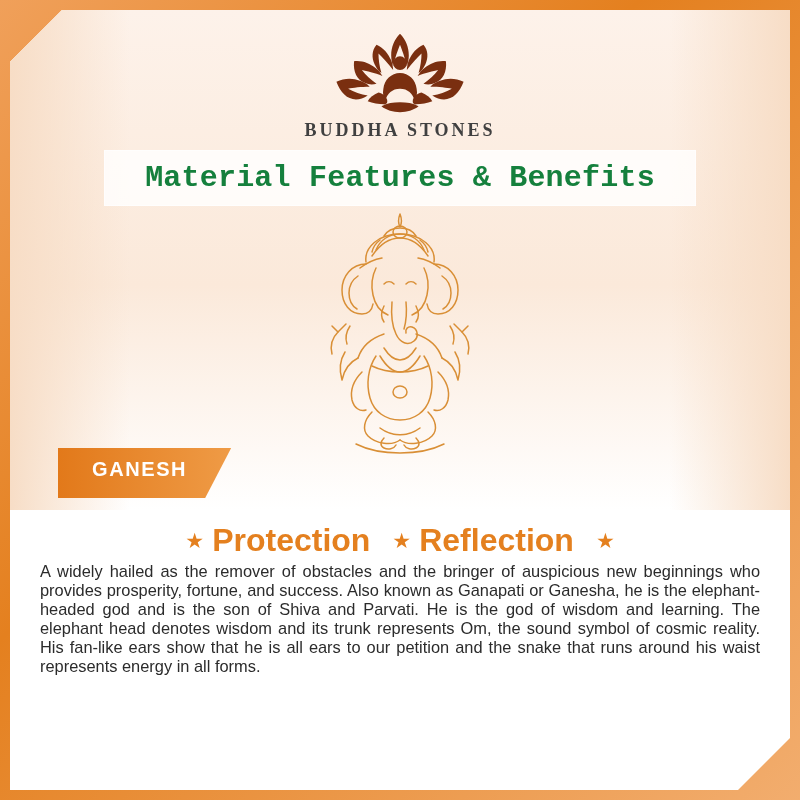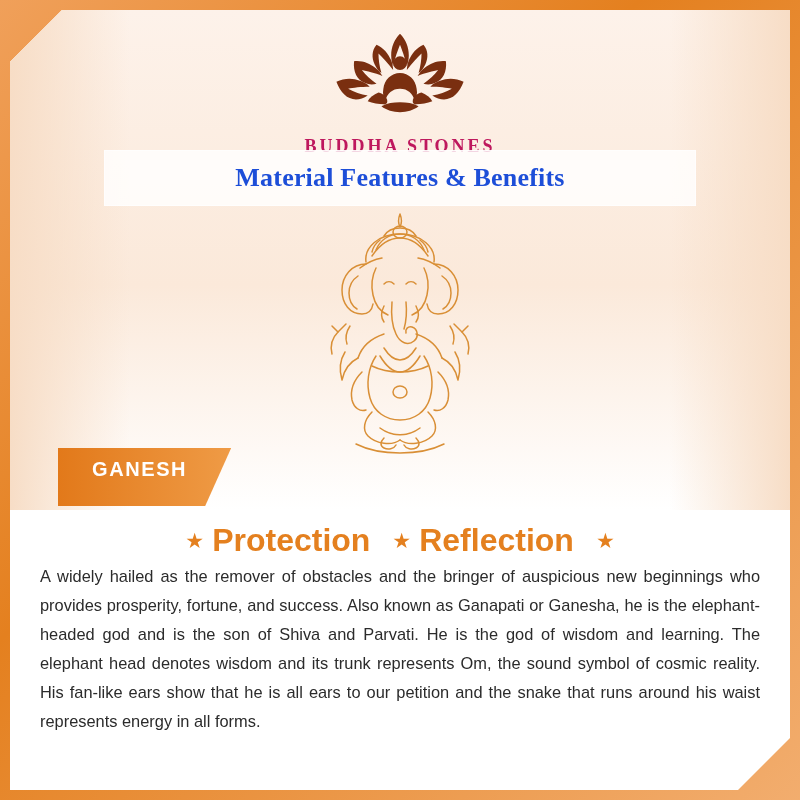--- a/index.html
+++ b/index.html
@@ -78,48 +78,48 @@
   .logo-wrap {
     position: absolute;
     left: 0; right: 0;
     top: 18px;
     display: flex;
     flex-direction: column;
     align-items: center;
   }
   .logo-mark { width: 170px; height: 90px; display:block; }
   .logo-text {
-    margin-top: 18px;
+    margin-top: 2px;
     font-size: 18px;
     letter-spacing: 3px;
     font-weight: bold;
-    color: #be185d;
+    color: #404040;
     font-family: "Liberation Serif", serif;
   }
 
   
   .title-banner {
     position: absolute;
     left: 94px;
     right: 94px;
     top: 140px;
     height: 56px;
     background: rgba(255,255,255,0.82);
     display: flex;
     align-items: center;
     justify-content: center;
     box-shadow: 0 0 0 1px rgba(255,255,255,0.6) inset;
   }
   .title-banner h1 {
     margin: 0;
-    font-size: 26px;
+    font-size: 30px;
     font-weight: bold;
-    color: #1d4ed8;
+    color: #15803d;
     letter-spacing: 0.2px;
-    font-family: Liberation Serif, serif;
+    font-family: Liberation Mono, monospace;
     white-space: nowrap;
   }
 
   
   .hero {
     position: absolute;
     left: 0; right: 0;
     top: 196px;
     height: 250px;
     display: flex;
@@ -127,21 +127,21 @@
     justify-content: center;
   }
   .hero svg { display:block; }
 
   
   .ribbon {
     position: absolute;
     left: 48px;
     top: 438px;
     height: 42px;
-    padding: 0 44px 16px 34px;
+    padding: 0 44px 8px 34px;
     display: flex;
     align-items: center;
     background: linear-gradient(90deg, #e2791a 0%, #ef9b46 100%);
     clip-path: polygon(0 0, 100% 0, calc(100% - 26px) 100%, 0 100%);
   }
   .ribbon span {
     color: #ffffff;
     font-size: 20px;
     font-weight: bold;
     letter-spacing: 1.6px;
@@ -174,21 +174,21 @@
   }
 
   
   .body-copy {
     position: absolute;
     left: 30px;
     right: 30px;
     top: 552px;
     color: #2b2b2b;
     font-size: 16.4px;
-    line-height: 29px;
+    line-height: 19px;
     text-align: justify;
     text-justify: inter-word;
     font-family: "Liberation Sans", sans-serif;
   }
 </style>
 </head>
 <body>
 
 <div class="page">
   <div class="inner">

